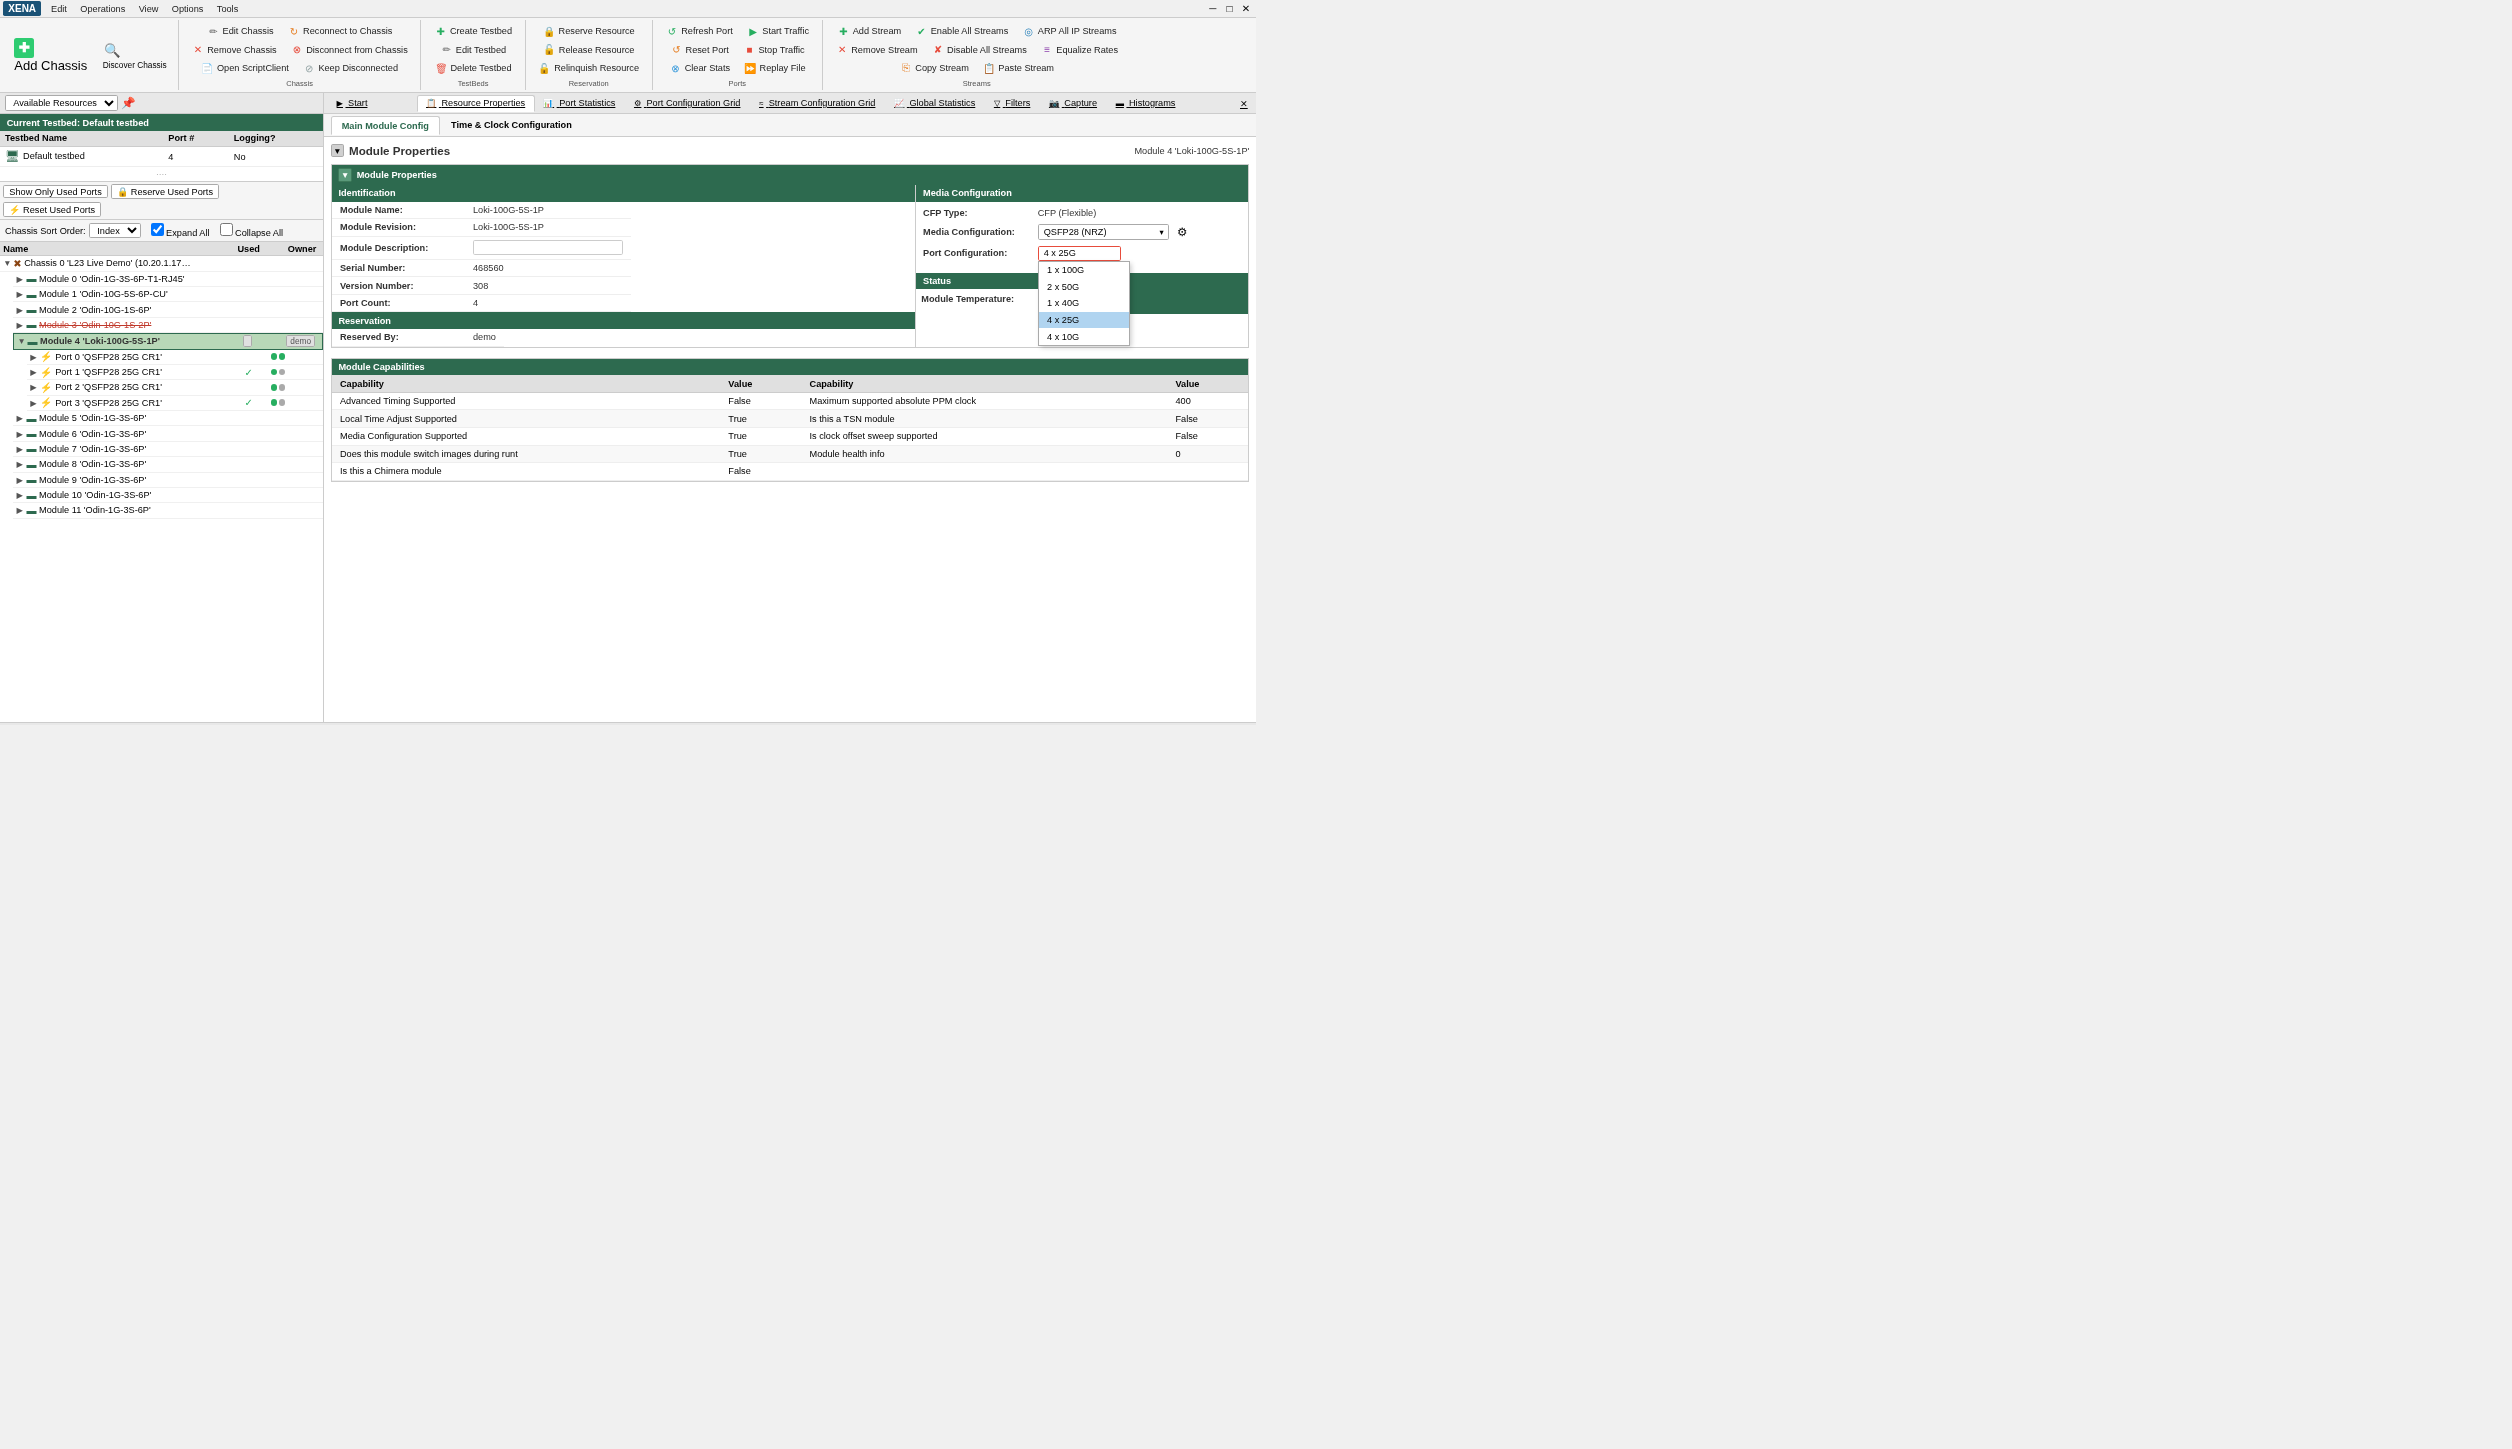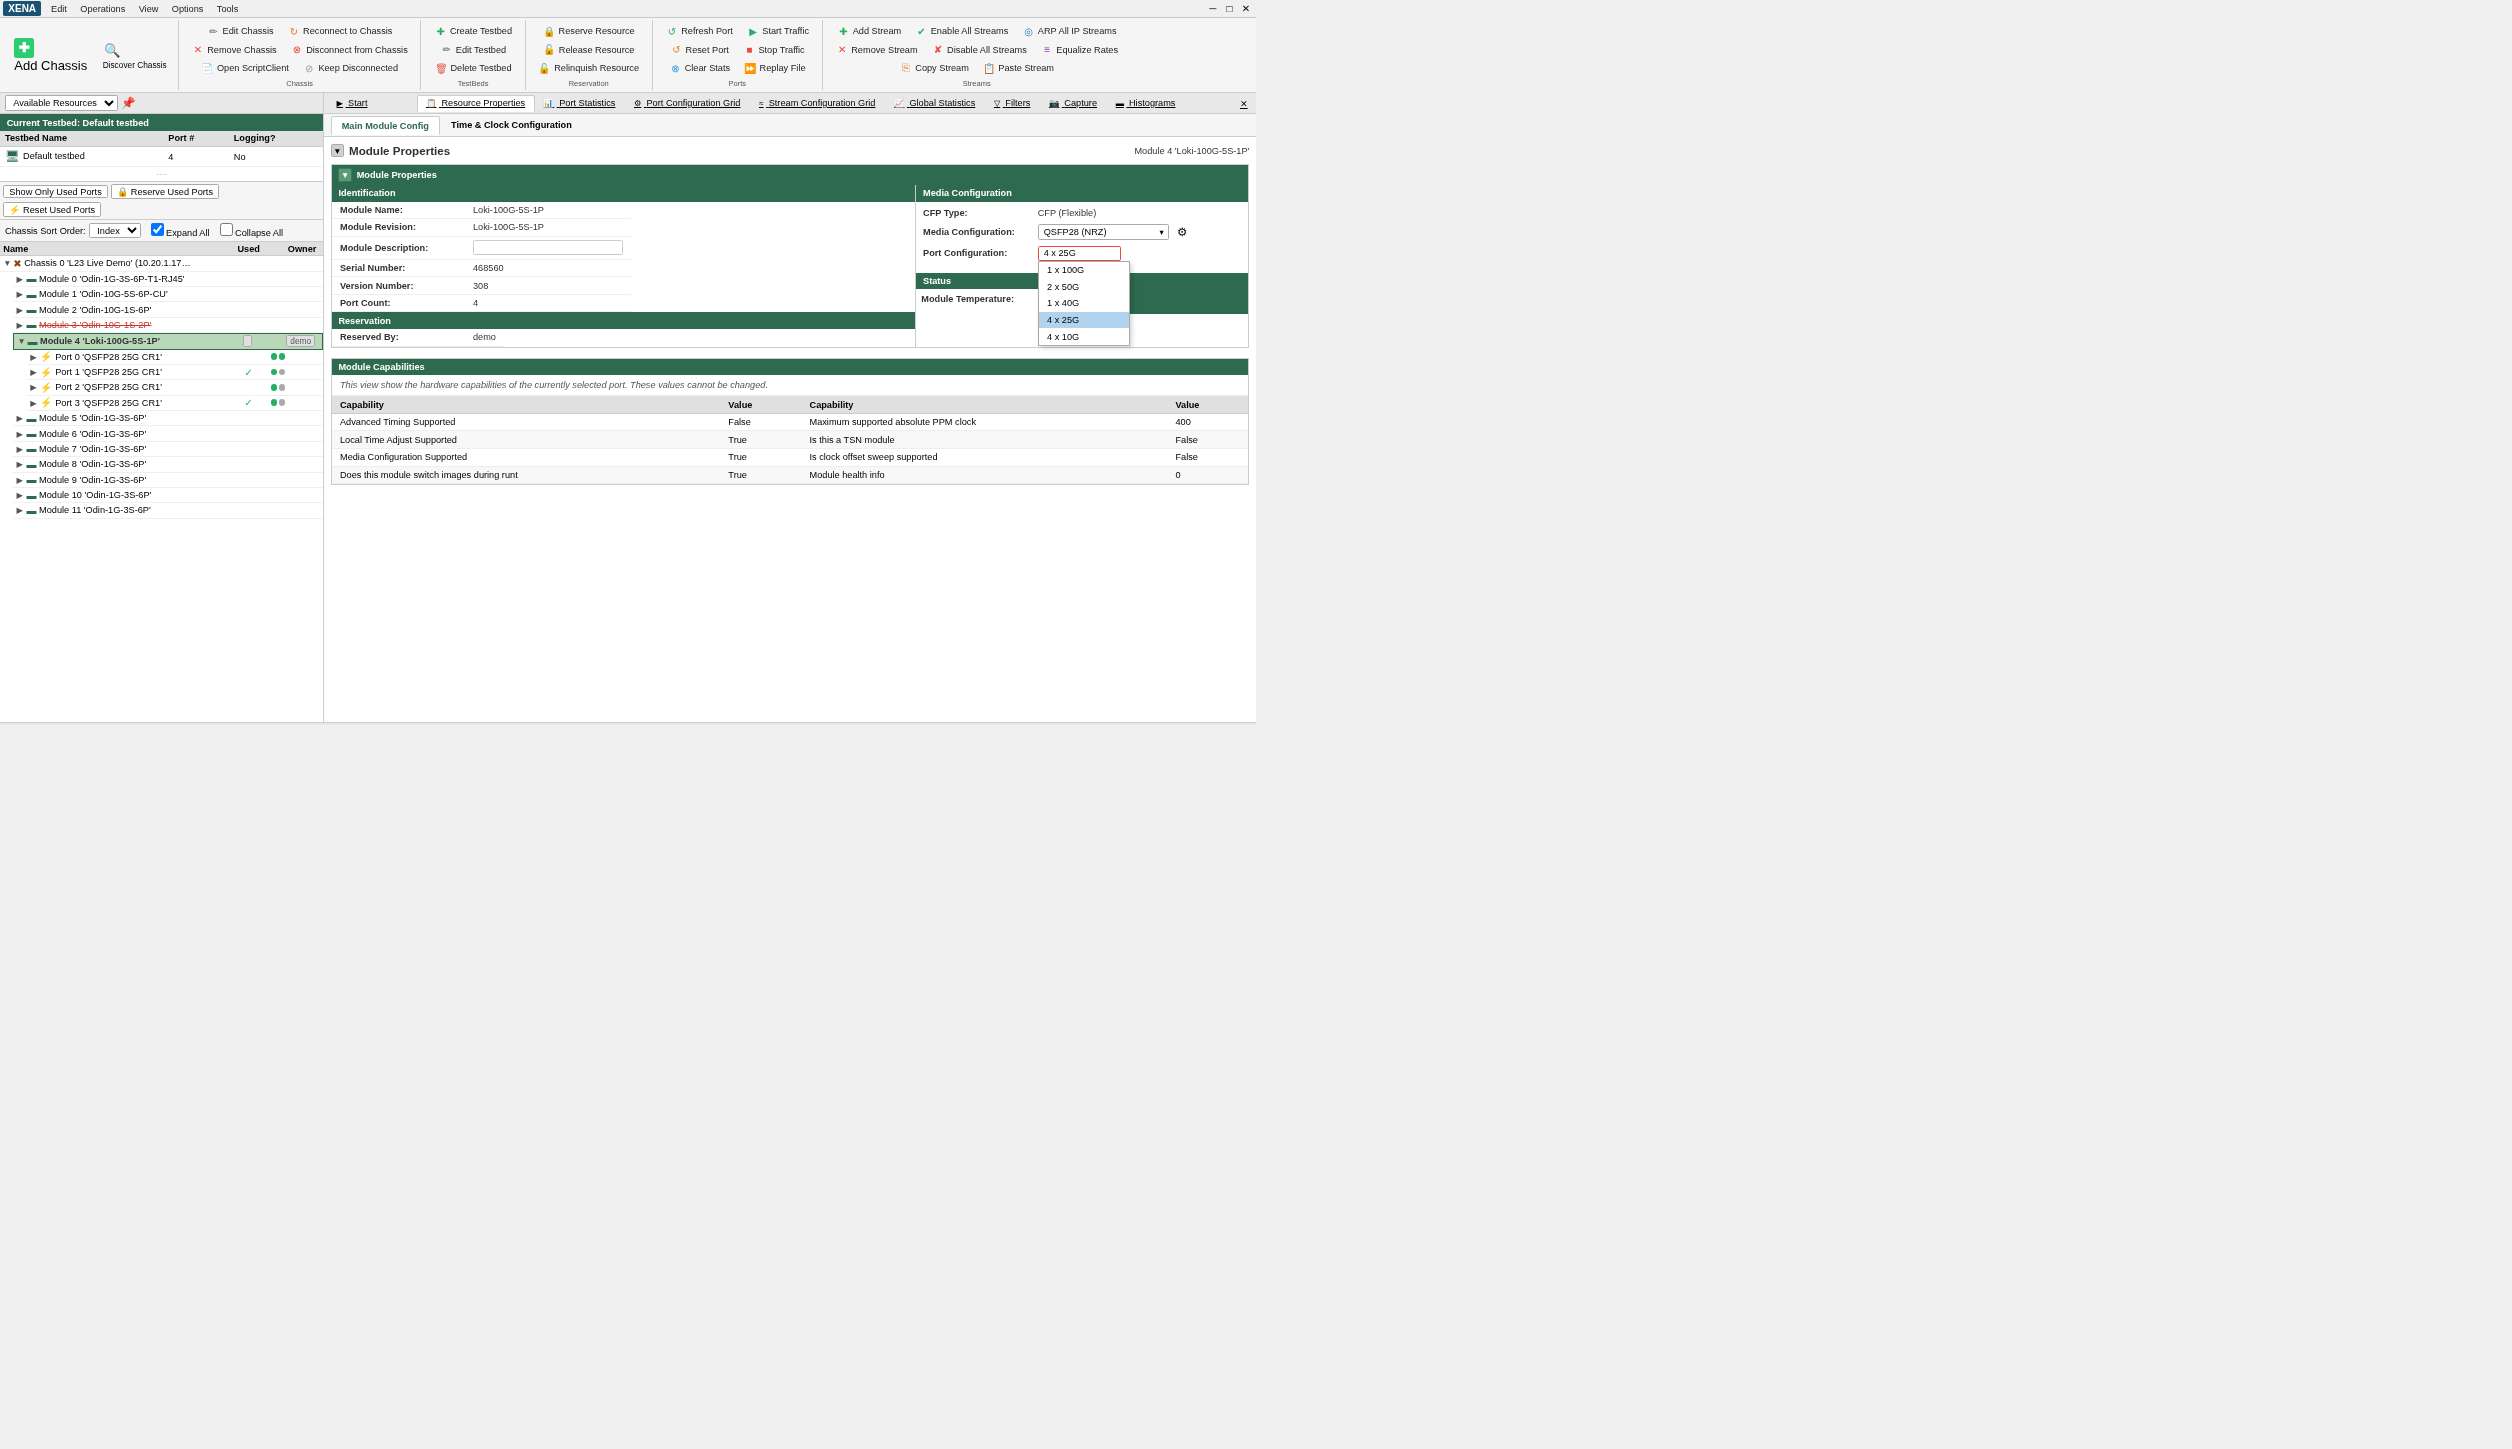--- a/index.html
+++ b/index.html
@@ -710,23 +710,20 @@
               </div>
             </div>
           </div>
         </div>
       </div>
 
       <div class="capabilities-section">
         <div class="capabilities-header">
           <span>Module Capabilities</span>
         </div>
-        <div class="capabilities-note">
-          <span>This view show the hardware capabilities of the currently selected port. These values cannot be changed.</span>
-        </div>
         <table class="cap-table">
           <thead>
             <tr>
               <th>Capability</th>
               <th>Value</th>
               <th>Capability</th>
               <th>Value</th>
             </tr>
           </thead>
           <tbody>
@@ -747,20 +744,26 @@
               <td>True</td>
               <td>Is clock offset sweep supported</td>
               <td>False</td>
             </tr>
             <tr>
               <td>Does this module switch images during runt</td>
               <td>True</td>
               <td>Module health info</td>
               <td>0</td>
             </tr>
+            <tr>
+              <td>Is this a Chimera module</td>
+              <td>False</td>
+              <td></td>
+              <td></td>
+            </tr>
           </tbody>
         </table>
       </div>
     </div>
   </div>
 </div>
 
 <div class="bottom-tab-bar">
   <div class="bottom-tab">
     <span>⚡</span>

